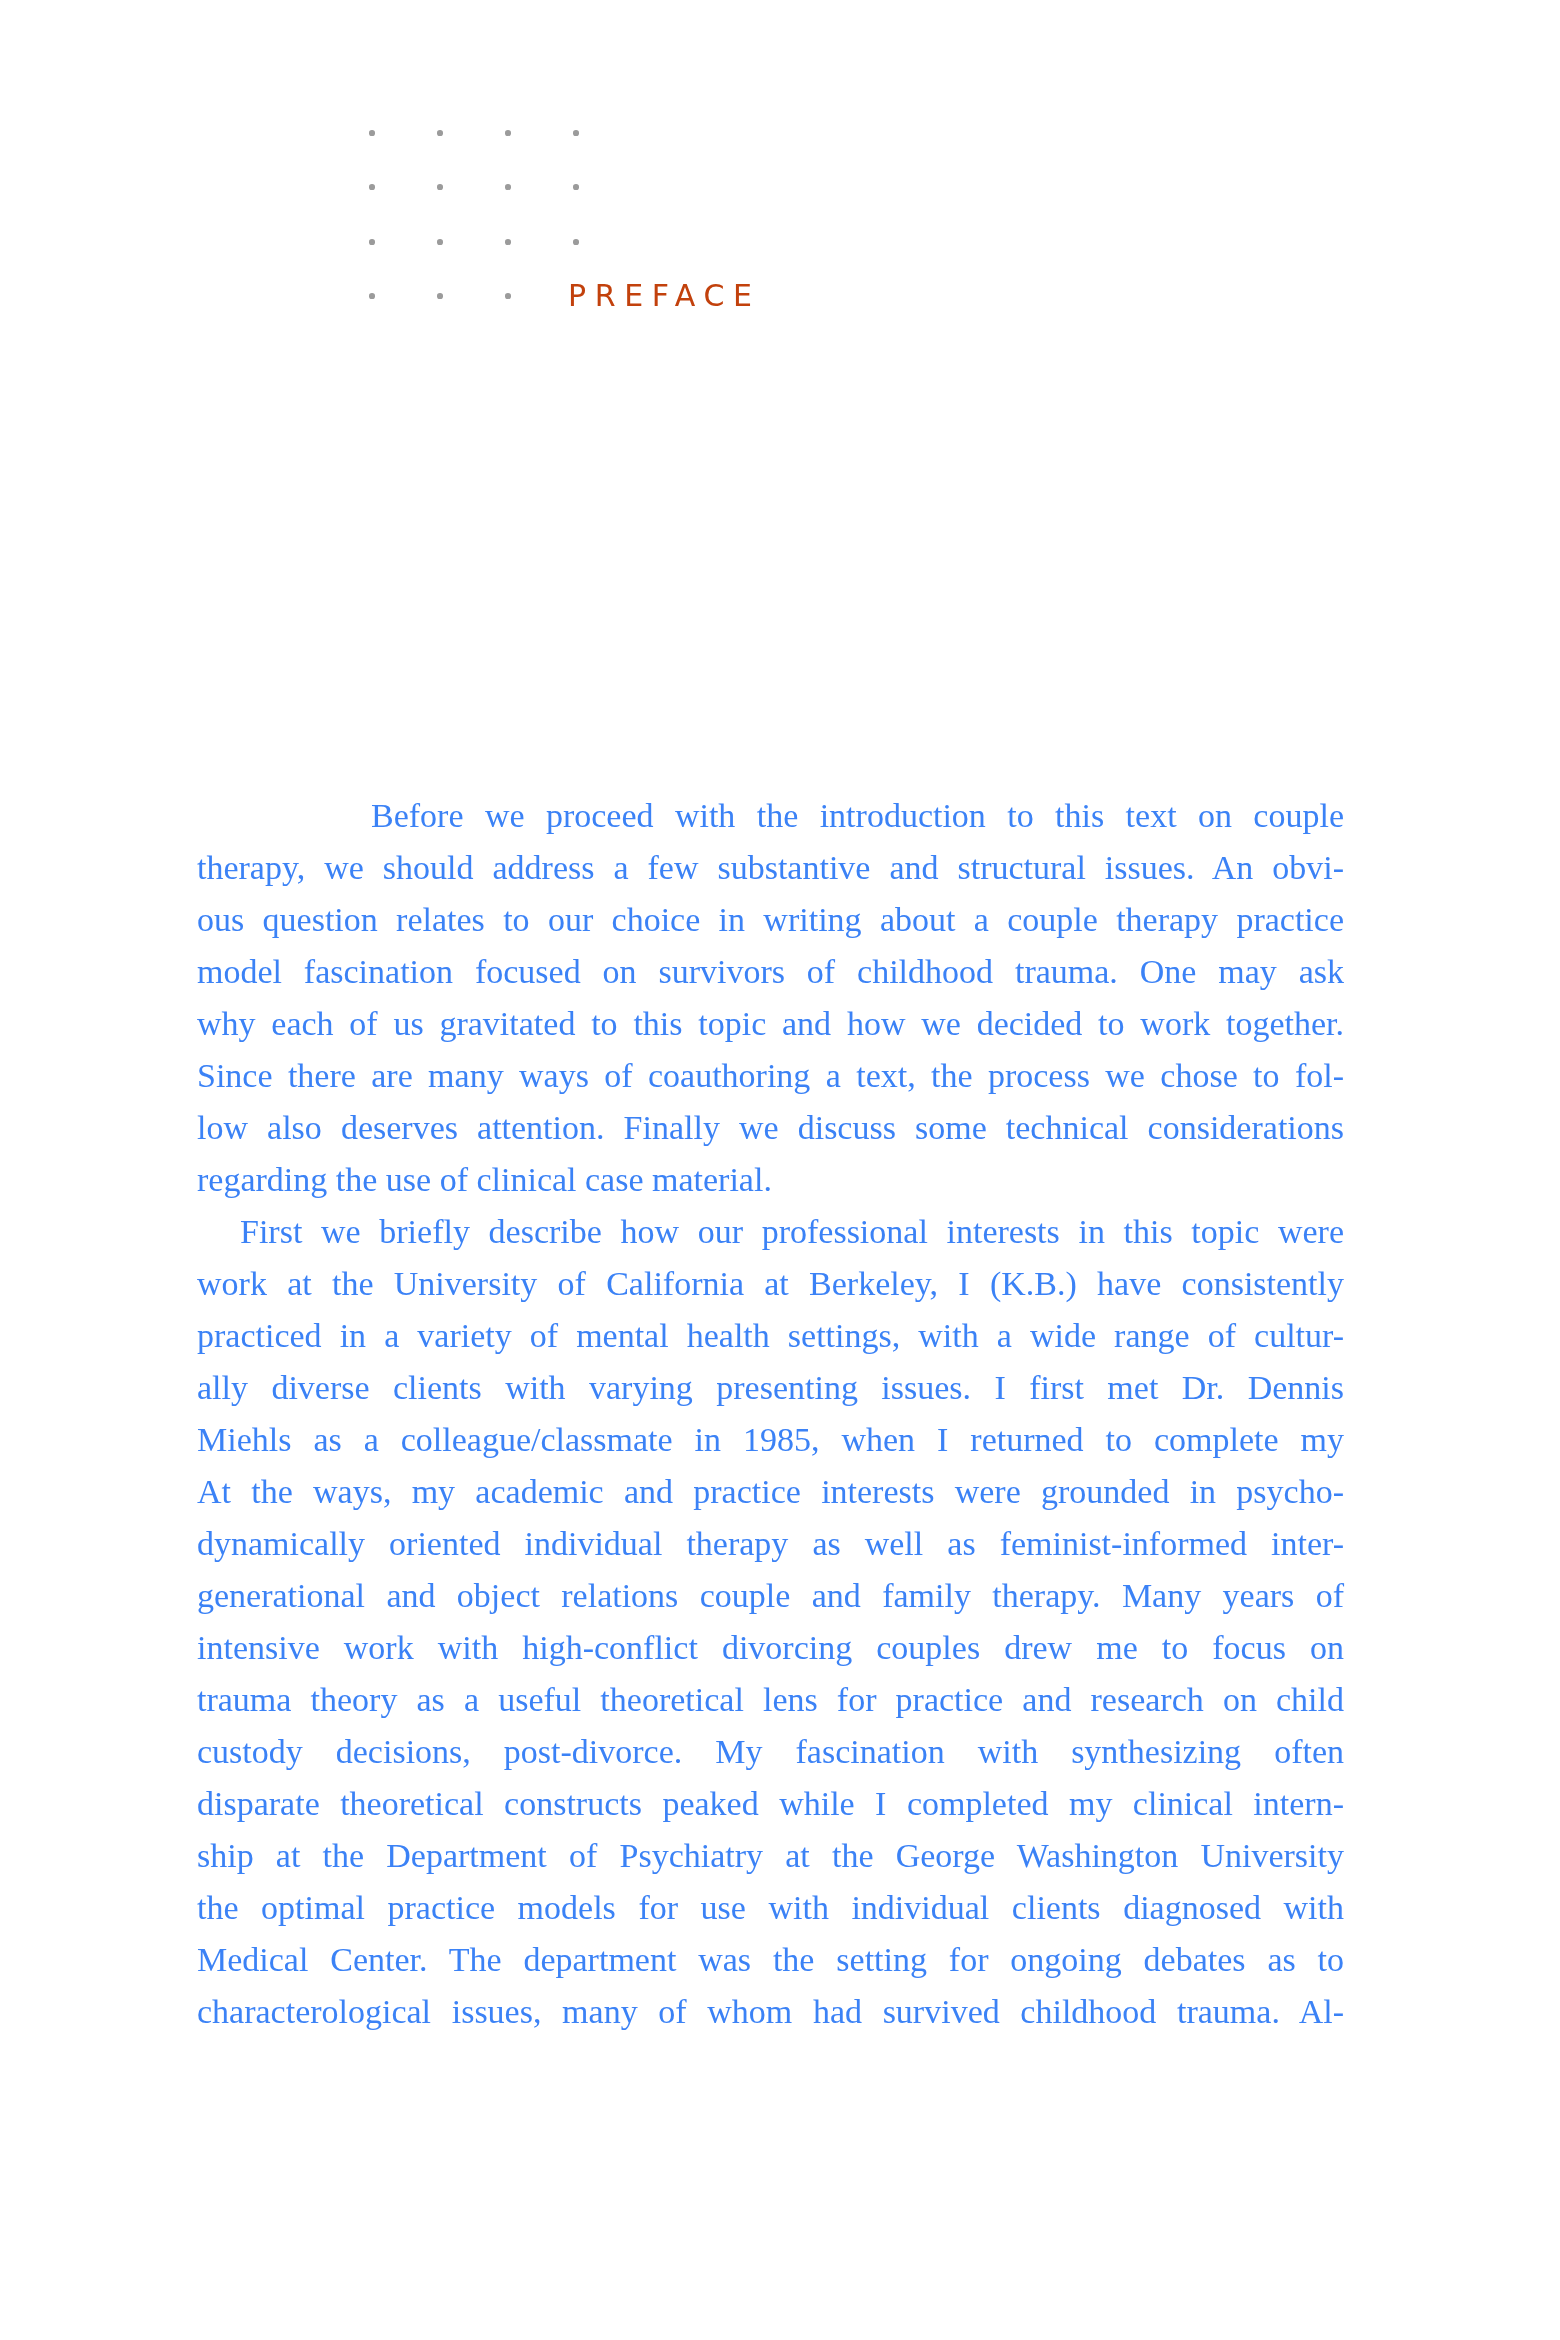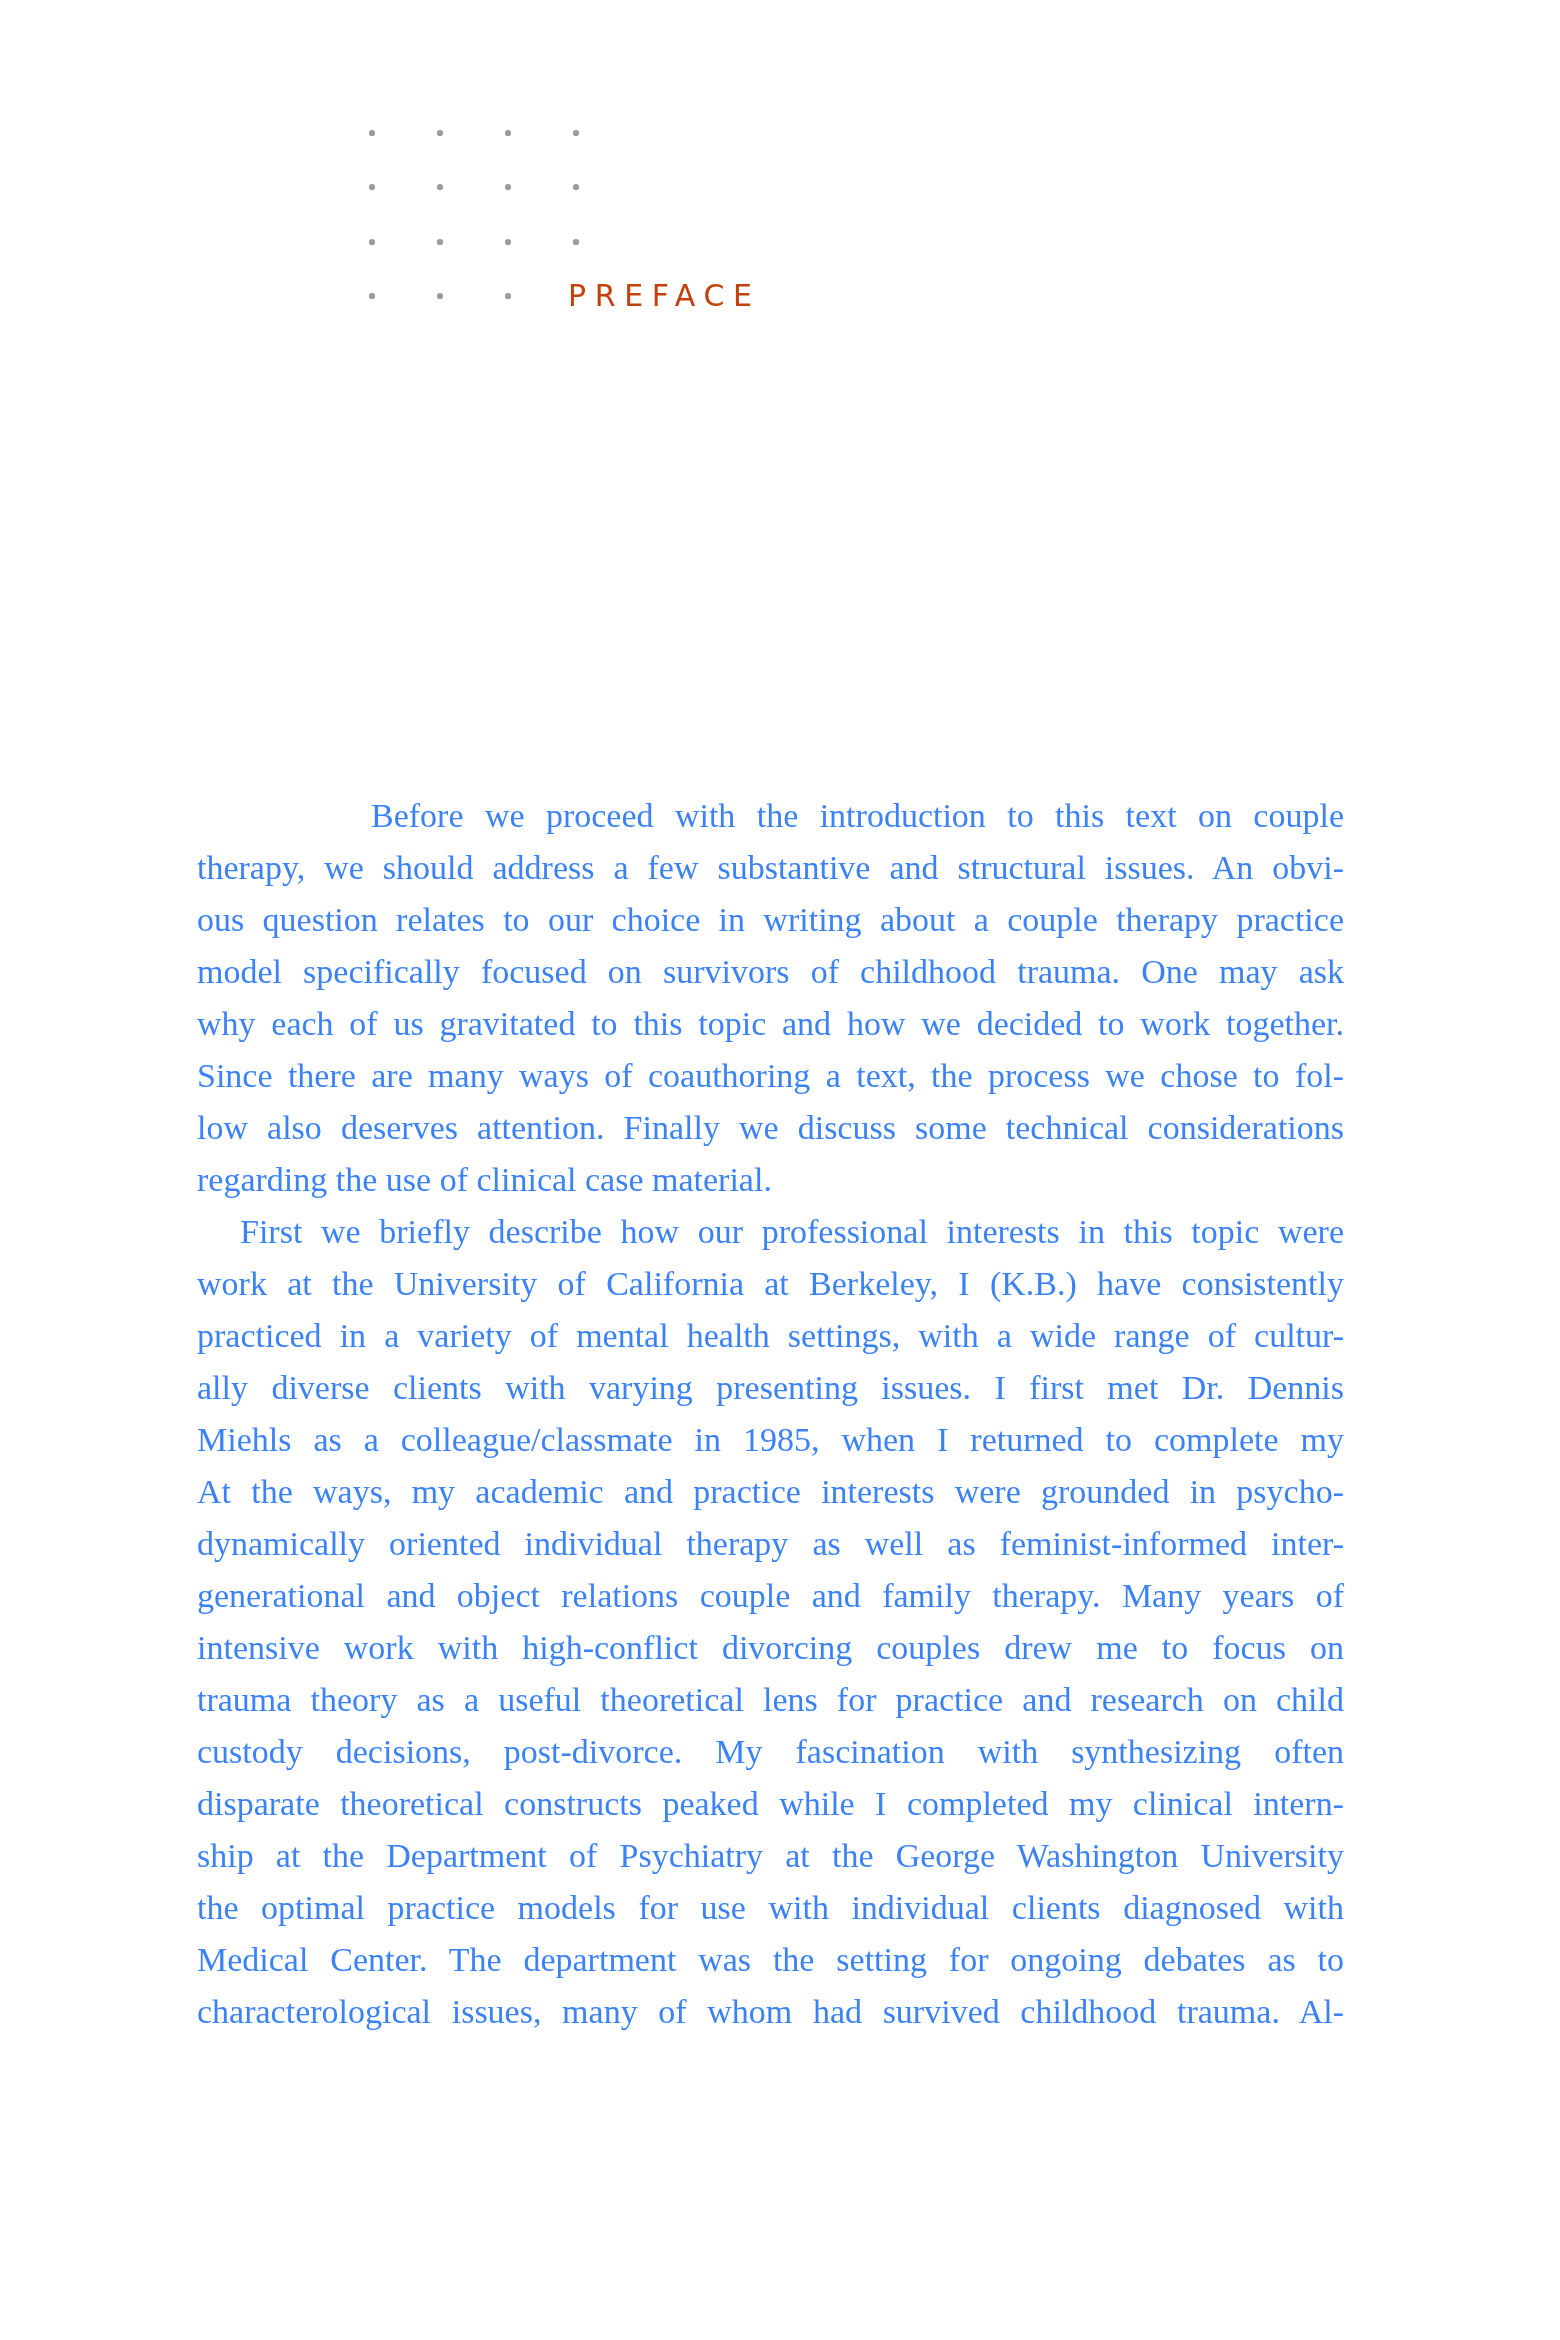--- a/index.html
+++ b/index.html
@@ -108,21 +108,21 @@
       <div class="line first-indent">
           <span style="display: block; white-space: normal; text-align: justify; text-align-last: justify;">Before we proceed with the introduction to this text on couple</span>
         </div>
       <div class="line">
           <span style="display: block; white-space: normal; text-align: justify; text-align-last: justify;">therapy, we should address a few substantive and structural issues. An obvi-</span>
         </div>
       <div class="line">
           <span style="display: block; white-space: normal; text-align: justify; text-align-last: justify;">ous question relates to our choice in writing about a couple therapy practice</span>
         </div>
       <div class="line">
-          <span style="display: block; white-space: normal; text-align: justify; text-align-last: justify;">model specifically focused on survivors of childhood trauma. One may ask</span>
+          <span style="display: block; white-space: normal; text-align: justify; text-align-last: justify;">model fascination focused on survivors of childhood trauma. One may ask</span>
         </div>
       <div class="line">
           <span style="display: block; white-space: normal; text-align: justify; text-align-last: justify;">why each of us gravitated to this topic and how we decided to work together.</span>
         </div>
       <div class="line">
           <span style="display: block; white-space: normal; text-align: justify; text-align-last: justify;">Since there are many ways of coauthoring a text, the process we chose to fol-</span>
         </div>
       <div class="line">
           <span style="display: block; white-space: normal; text-align: justify; text-align-last: justify;">low also deserves attention. Finally we discuss some technical considerations</span>
         </div>

